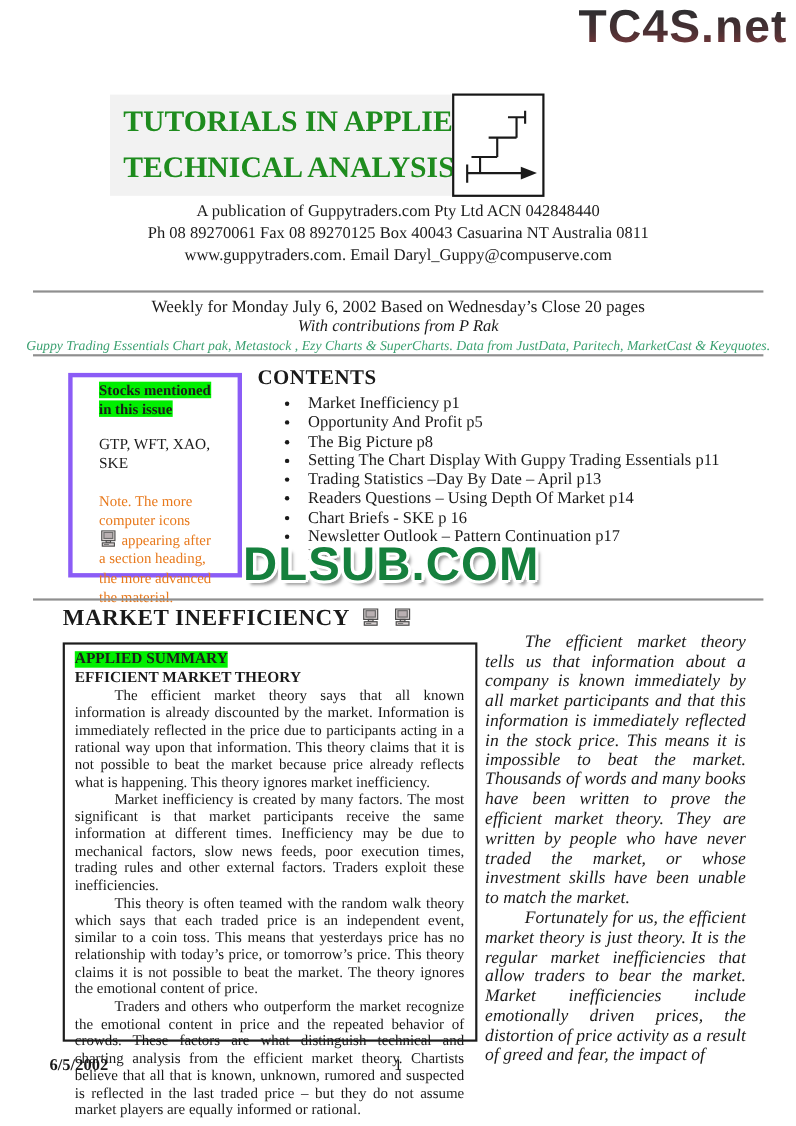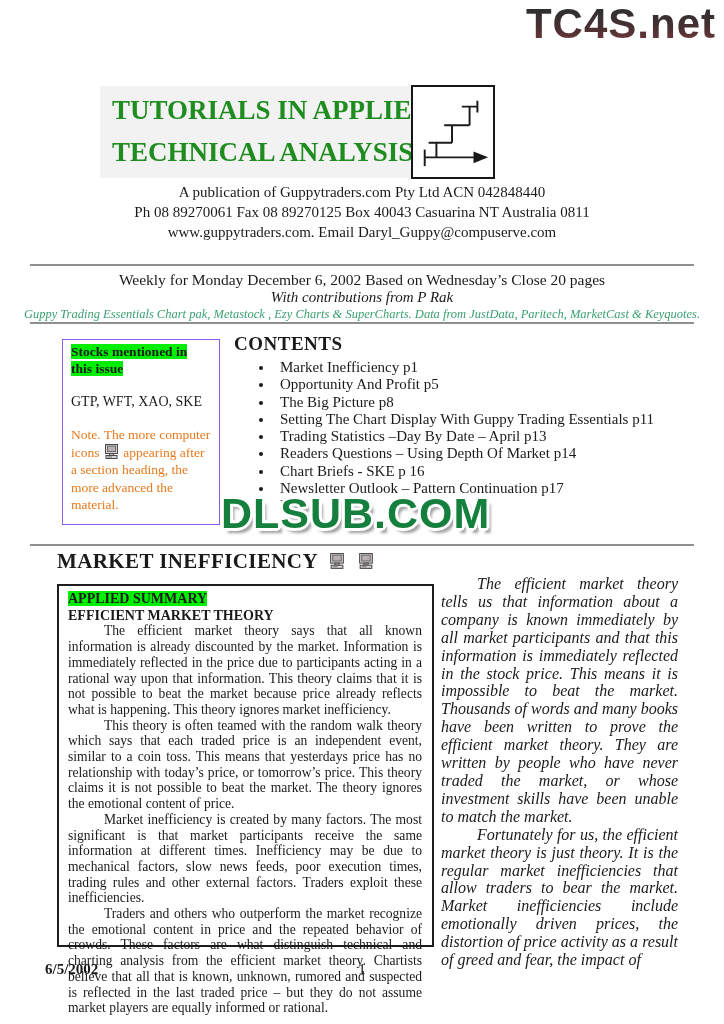--- a/index.html
+++ b/index.html
@@ -21,21 +21,21 @@
   .mast-title{padding-left:12px;font-weight:bold;font-size:27px;line-height:1.55;color:#1e8c1e;white-space:nowrap;}
   .logo-box{position:absolute;left:311px;top:-1px;width:80px;height:90px;background:#ffffff;border:2px solid #161616;}
   .pub-block{position:absolute;left:0;top:183px;width:724px;text-align:center;font-size:15px;line-height:1.32;}
   .tagline{font-size:20px;color:#2f9e70;margin-top:3px;}
   .rule{position:absolute;left:30px;width:664px;height:2px;background:#8f8f8f;}
   .issue-block{position:absolute;left:0;top:271px;width:724px;text-align:center;}
   .issue-l1{font-size:15.5px;}
   .issue-l2{font-size:15px;font-style:italic;}
   .issue-l3{font-size:12.5px;font-style:italic;color:#3aa070;margin-top:1px;}
   
-  .sidebar{position:absolute;left:62px;top:339px;width:158px;height:186px;border:1px solid #8b5cf6;padding:4px 8px;box-sizing:border-box;font-size:13.5px;line-height:1.25;}
+  .sidebar{position:absolute;left:62px;top:339px;width:158px;height:186px;border:4px solid #8b5cf6;padding:4px 24px;box-sizing:border-box;font-size:13.5px;line-height:1.25;}
   .sidebar-head{display:inline;font-weight:bold;background:#00ef00;}
   .stocks{margin-top:15px;font-size:14px;}
   .note{margin-top:16px;color:#e8791c;font-size:13.5px;line-height:1.3;}
   .pc-icon{vertical-align:-3px;}
   
   .contents{position:absolute;left:234px;top:333px;width:452px;}
   .contents-head{font-weight:bold;font-size:19px;letter-spacing:0.5px;}
   .contents ul{margin:4px 0 0 0;padding-left:40px;}
   .contents li{font-size:15px;line-height:17.3px;padding-left:6px;}
   
@@ -104,21 +104,21 @@
 
   <div class="pub-block">
     <div>A publication of Guppytraders.com Pty Ltd ACN 042848440</div>
     <div>Ph 08 89270061  Fax 08 89270125  Box 40043 Casuarina NT Australia  0811</div>
     <div>www.guppytraders.com.  Email  Daryl_Guppy@compuserve.com</div>
   </div>
 
   <div class="rule" style="top:264px;"></div>
 
   <div class="issue-block">
-    <div class="issue-l1">Weekly for Monday December 6, 2002 Based on Wednesday’s Close 20 pages</div>
+    <div class="issue-l1">Weekly for Monday July 6, 2002 Based on Wednesday’s Close 20 pages</div>
     <div class="issue-l2">With contributions from P Rak</div>
     <div class="issue-l3">Guppy Trading Essentials Chart pak, Metastock , Ezy Charts &amp; SuperCharts. Data from JustData, Paritech, MarketCast &amp; Keyquotes.</div>
   </div>
 
   <div class="rule" style="top:322px;"></div>
 
   <div class="sidebar">
     <span class="sidebar-head">Stocks mentioned in this issue</span>
     <div class="stocks">GTP, WFT, XAO, SKE</div>
     <div class="note">
@@ -168,22 +168,22 @@
       <rect x="6.5" y="9.5" width="4" height="2" fill="#c9c2c2" stroke="#4a4a4a"></rect>
       <rect x="3" y="11.5" width="11" height="3" fill="#d9d3d3" stroke="#4a4a4a"></rect>
       <line x1="4.5" y1="13" x2="9" y2="13" stroke="#777"></line>
     </svg>
   </div>
 
   <div class="left-box">
     <span class="label-hl">APPLIED SUMMARY</span>
     <div class="label-bold">EFFICIENT MARKET THEORY</div>
     <p>The efficient market theory says that all known information is already discounted by the market. Information is immediately reflected in the price due to participants acting in a rational way upon that information. This theory claims that it is not possible to beat the market because price already reflects what is happening. This theory ignores market inefficiency.</p>
+    <p>Market inefficiency is created by many factors. The most significant is that market participants receive the same information at different times. Inefficiency may be due to mechanical factors, slow news feeds, poor execution times, trading rules and other external factors. Traders exploit these inefficiencies.</p>
     <p>This theory is often teamed with the random walk theory which says that each traded price is an independent event, similar to a coin toss. This means that yesterdays price has no relationship with today’s price, or tomorrow’s price. This theory claims it is not possible to beat the market. The theory ignores the emotional content of price.</p>
-    <p>Market inefficiency is created by many factors. The most significant is that market participants receive the same information at different times. Inefficiency may be due to mechanical factors, slow news feeds, poor execution times, trading rules and other external factors. Traders exploit these inefficiencies.</p>
     <p>Traders and others who outperform the market recognize the emotional content in price and the repeated behavior of crowds. These factors are what distinguish technical and charting analysis from the efficient market theory. Chartists believe that all that is known, unknown, rumored and suspected is reflected in the last traded price – but they do not assume market players are equally informed or rational.</p>
   </div>
 
   <div class="right-col">
     <p>The efficient market theory tells us that information about a company is known immediately by all market participants and that this information is immediately reflected in the stock price. This means it is impossible to beat the market. Thousands of words and many books have been written to prove the efficient market theory. They are written by people who have never traded the market, or whose investment skills have been unable to match the market.</p>
     <p>Fortunately for us, the efficient market theory is just theory. It is the regular market inefficiencies that allow traders to bear the market. Market inefficiencies include emotionally driven prices, the distortion of price activity as a result of greed and fear, the impact of</p>
   </div>
 
   <div class="footer-date">6/5/2002</div>
   <div class="footer-page">1</div>

